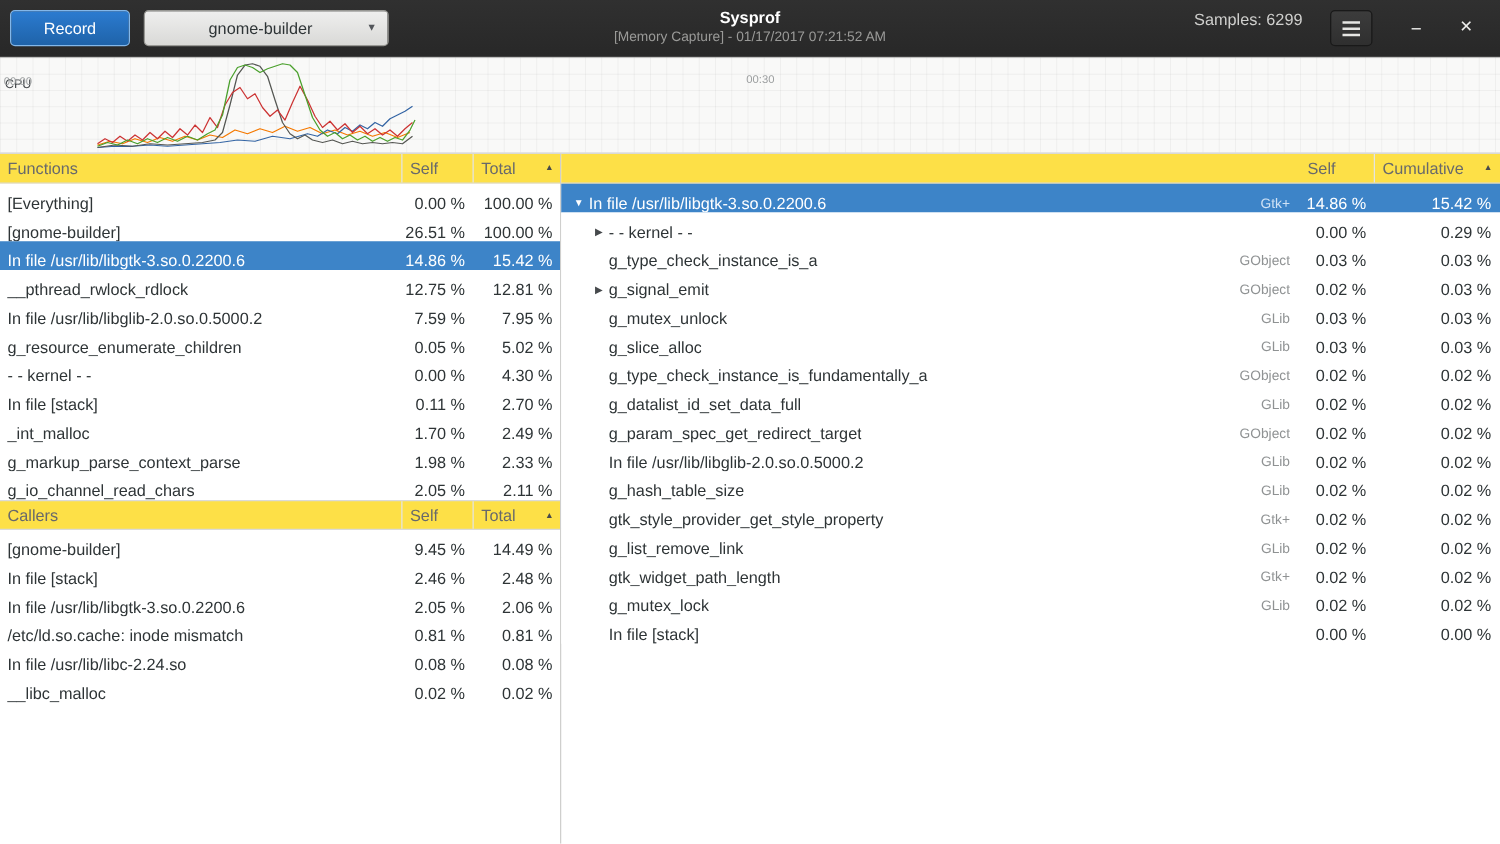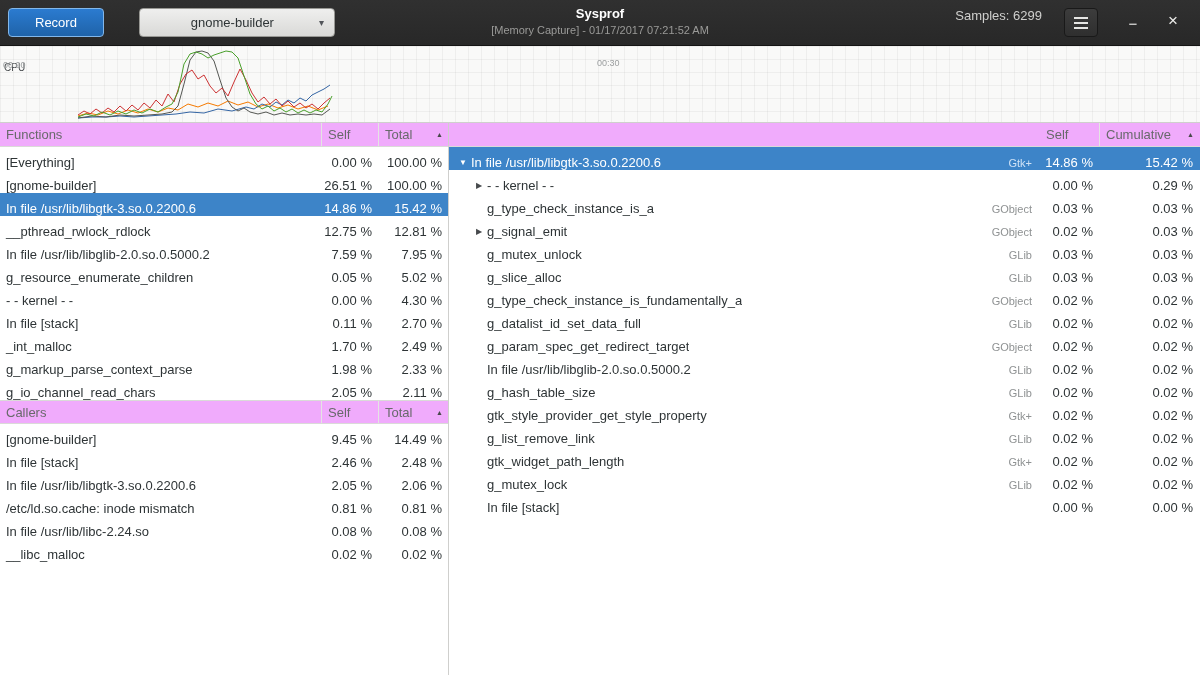--- a/index.html
+++ b/index.html
@@ -8,21 +8,21 @@
     font-family: "Liberation Sans","DejaVu Sans",sans-serif;
     font-size: 13px; color:#2e3436; background:#fff;
     display:flex; flex-direction:column;
   }
 
   
   .headerbar {
     height:46px; flex:0 0 46px; position:relative;
     background:linear-gradient(#303030,#282828);
     border-bottom:1px solid #141414;
-    display:flex; align-items:center; padding:0 14px 0 8px;gap:24px;
+    display:flex; align-items:center; padding:0 14px 0 8px;
   }
   .record-btn {
     height:29px; padding:0 26px; font-size:13px; color:#fff;
     background:linear-gradient(#2b7bd0,#1f63a9);
     border:1px solid #82b7ea; border-radius:4px; cursor:pointer;
     font-family:inherit;
   }
   .process-btn {
     margin-left:11px; width:196px; height:29px; border-radius:4px;
     background:linear-gradient(#efefee,#d9d9d7);
@@ -69,21 +69,21 @@
   .cpu-label { position:absolute; top:16px; left:4px; font-size:10px; color:#45494c;text-align:center; }
   .tlabel { position:absolute; font-size:9px; color:#9b9e9f; }
   .t0 { top:14px; left:3px; }
   .t30 { top:12px; left:597px; }
 
   
   .main { flex:1; display:flex; min-height:0; background:#fff; }
   .panel-left { width:449px; flex:0 0 449px; border-right:1px solid #cfcfcd; }
   .panel-right { flex:1; min-width:0; }
 
-  .thead { display:flex; height:24px; background:#f0abfc; border-bottom:1px solid #dadad8; }
+  .thead { display:flex; height:24px; background:#fde047; border-bottom:1px solid #dadad8; }
   .thead.bordered-top { border-top:1px solid #dadad8; }
   .th {
     display:flex; align-items:center; padding:0 6px; color:#68696b;
     border-right:1px solid #e4e4e2; font-size:13px; cursor:pointer;
     overflow:hidden; white-space:nowrap;
   }
   .th:last-child { border-right:none; }
   .sort { margin-left:auto; font-size:7px; color:#47494b; padding-left:4px; }
 
   

